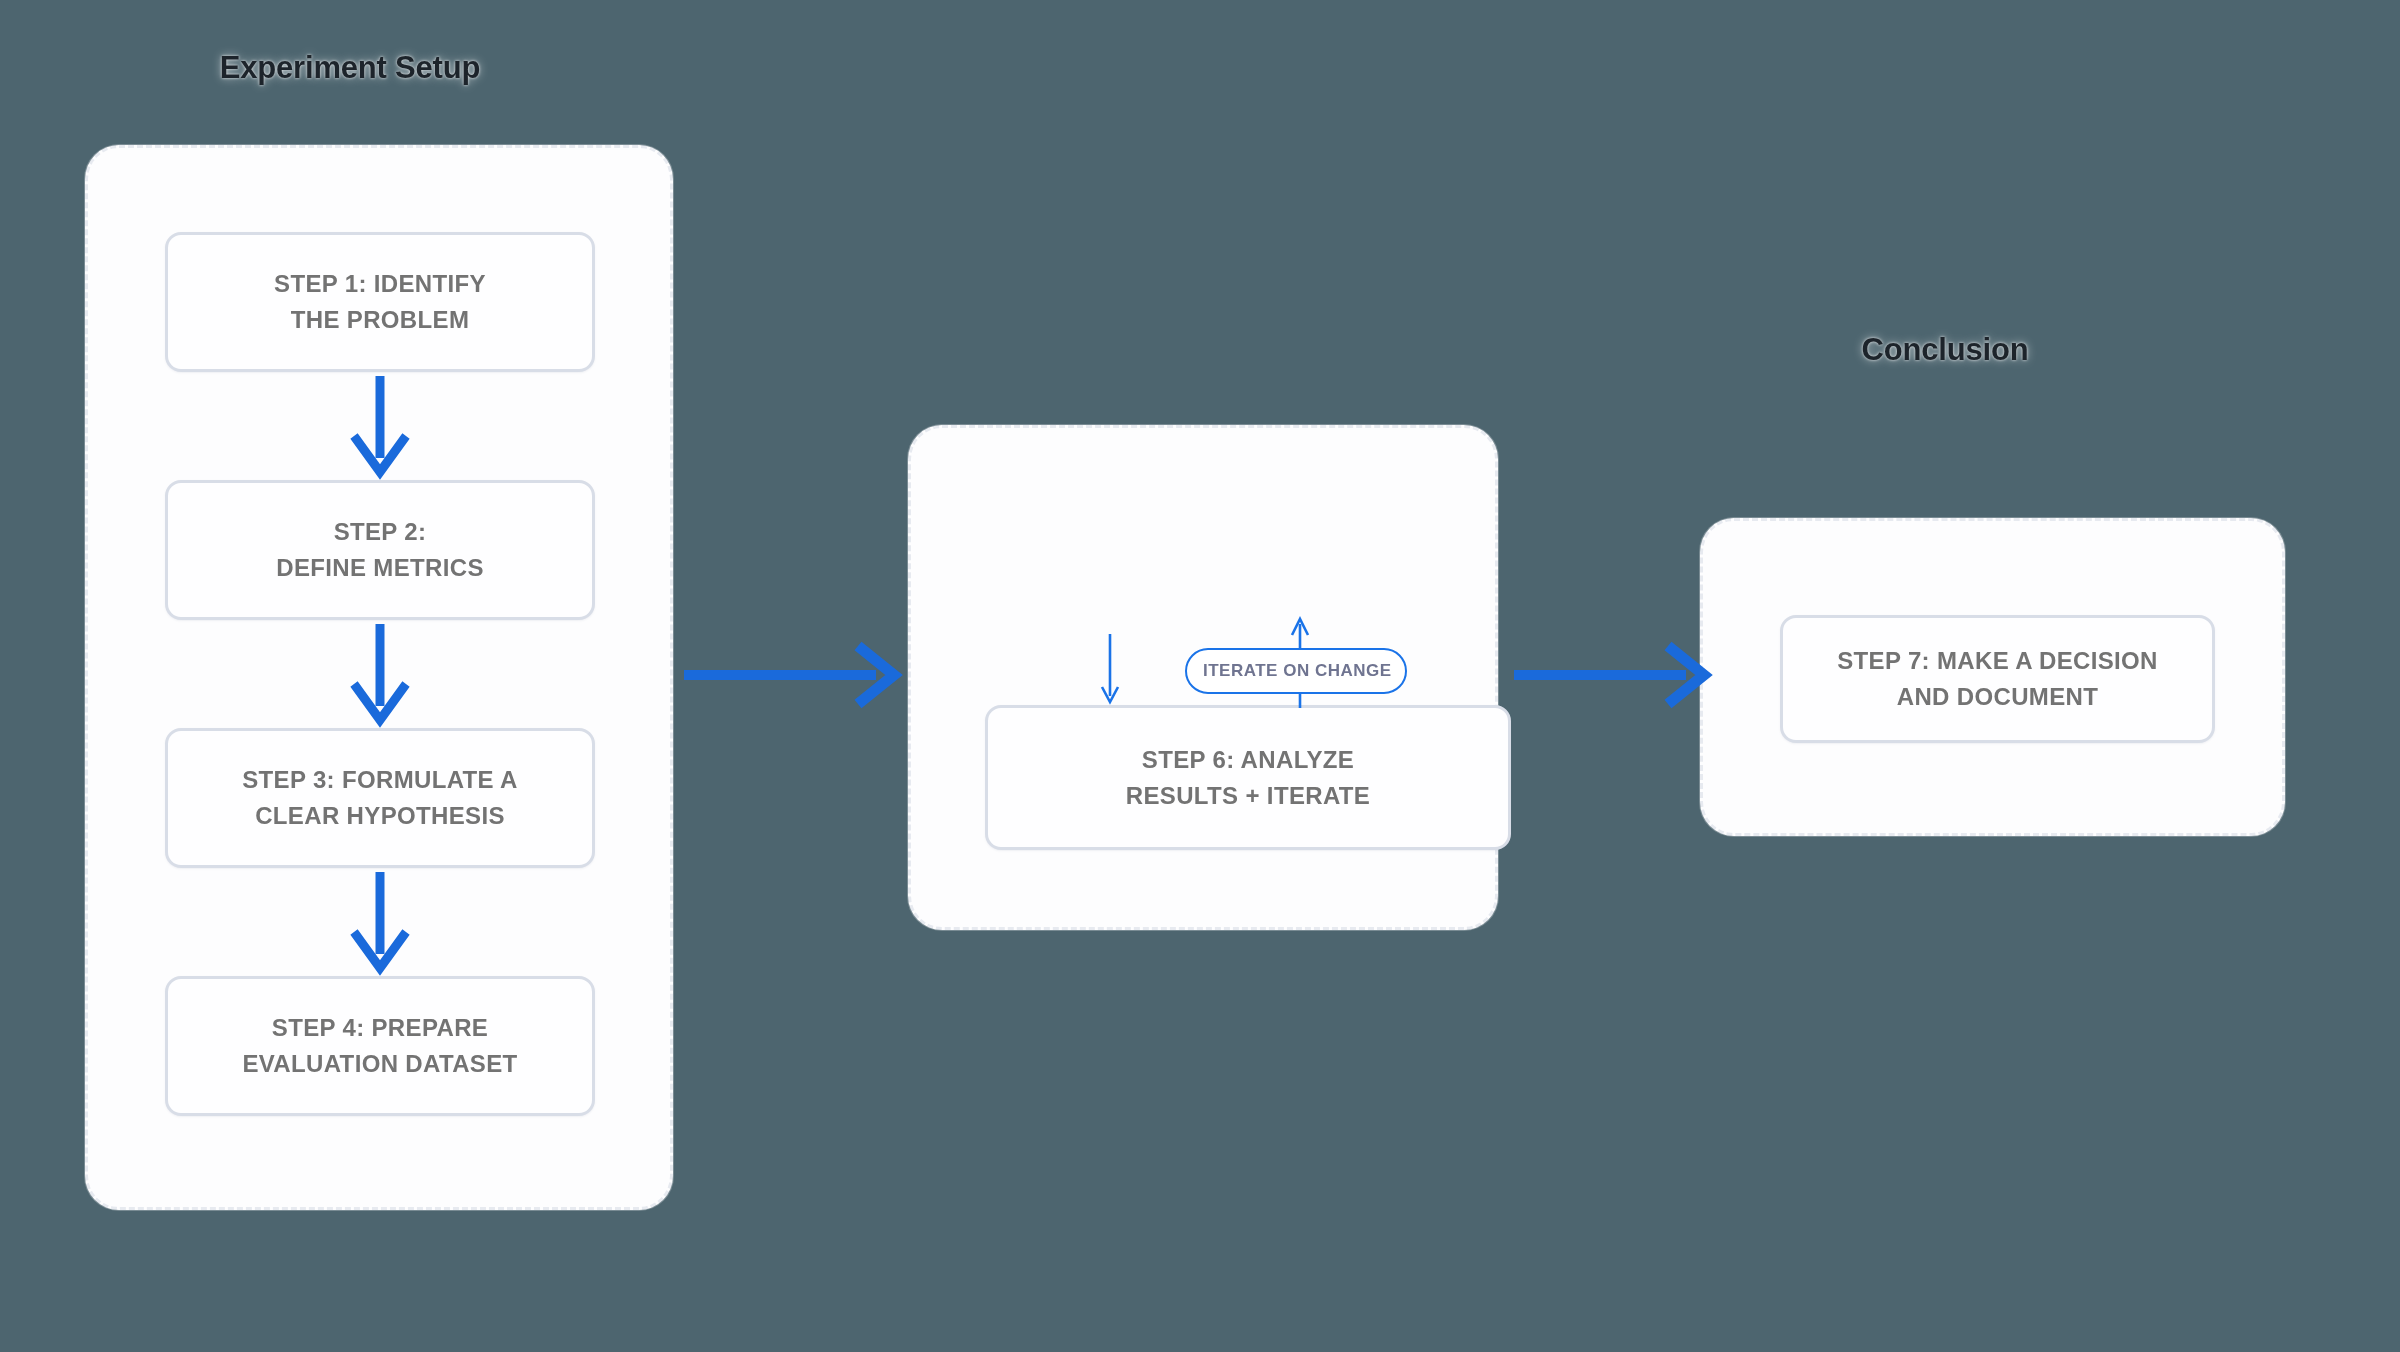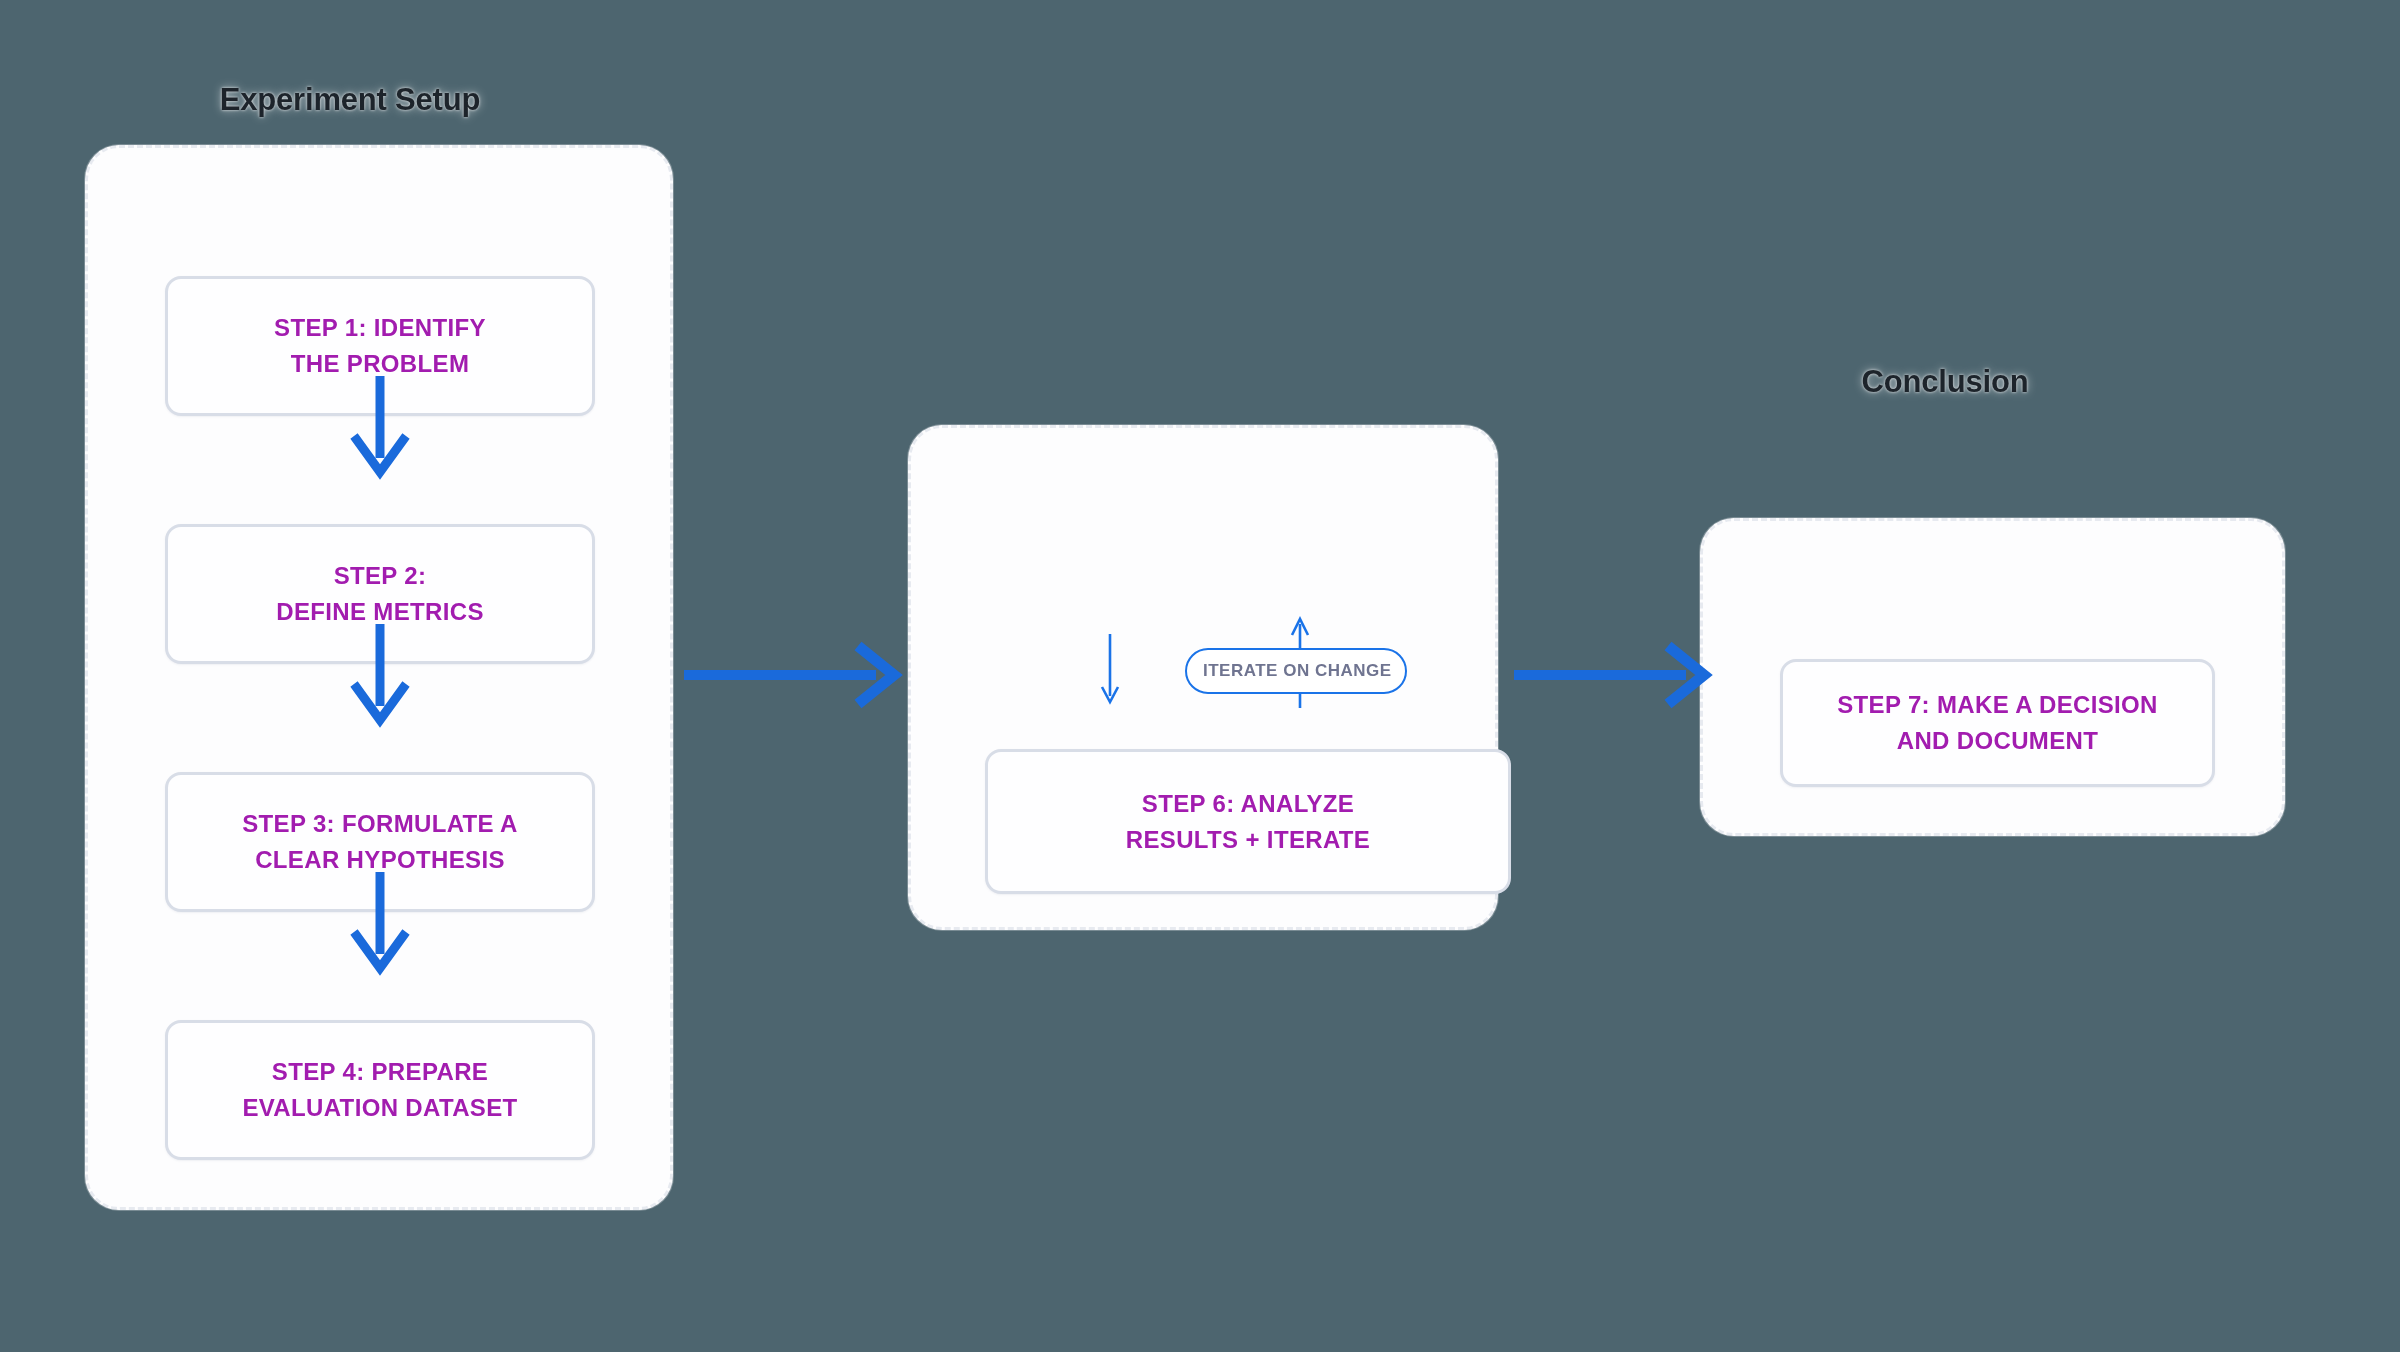--- a/index.html
+++ b/index.html
@@ -37,41 +37,39 @@
     left: 0;
     width: 100%;
     text-align: center;
     font-size: 31px;
     font-weight: bold;
     color: #1d242b;
     letter-spacing: -0.2px;
     white-space: nowrap;
     text-shadow: 0 0 10px rgba(255,255,255,0.55),
                  0 0 3px rgba(255,255,255,0.85);
-    margin-top: 32px;
   }
 
   
   .node {
     position: absolute;
     background: #fefeff;
     border: 3px solid #d8dde7;
     border-radius: 16px;
     display: flex;
     align-items: center;
     justify-content: center;
     text-align: center;
-    color: #a21caf;
+    color: #737373;
     font-size: 24px;
     font-weight: bold;
     letter-spacing: 0.35px;
     line-height: 1.48;
     padding: 6px 14px;
     box-shadow: 0 1px 2px rgba(120,130,160,0.10);
-    margin-top: 44px;
   }
 
   .node-label { display: block; }
 
   
   .pill {
     position: absolute;
     background: #ffffff;
     border: 2.5px solid #1a73e8;
     border-radius: 999px;

